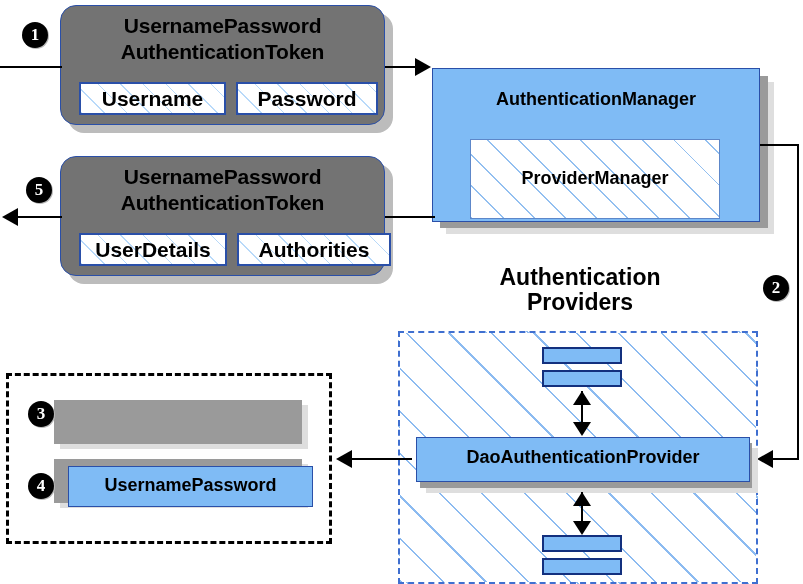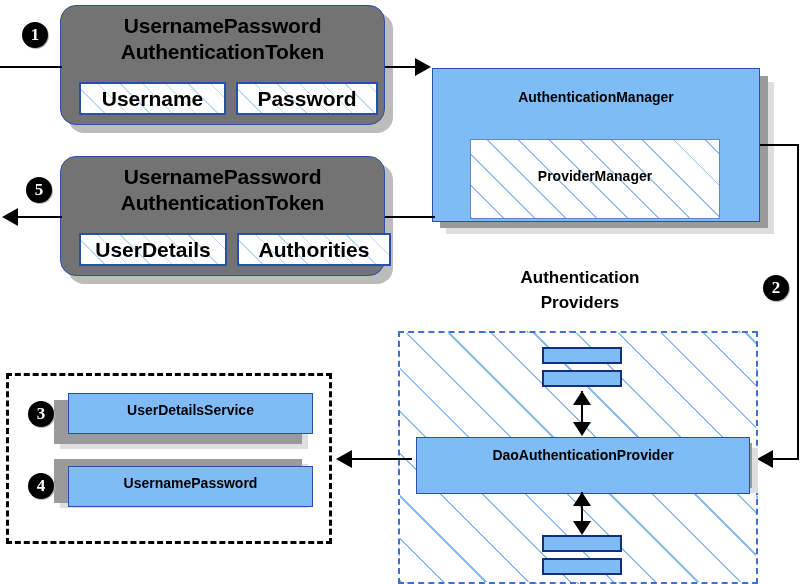--- a/index.html
+++ b/index.html
@@ -87,21 +87,21 @@
     background: #9a9a9a;
   }
   .sq-shadow2 {
     position: absolute;
     background: #dedede;
   }
   .sq-title {
     position: absolute;
     left: 0; right: 0;
     text-align: center;
-    font-size: 14px;
+    font-size: 18px;
     font-weight: bold;
     color: #000000;
   }
 
   
   .hatch-box {
     position: absolute;
     background: #ffffff;
     border: 1px solid #5d87c9;
     box-sizing: border-box;
@@ -167,21 +167,21 @@
   }
   .arrow-d {
     border-left: 9px solid transparent;
     border-right: 9px solid transparent;
     border-top: 14px solid #000000;
   }
 
   .region-label {
     position: absolute;
     text-align: center;
-    font-size: 17px;
+    font-size: 23px;
     font-weight: bold;
     color: #000000;
     line-height: 25px;
   }
 </style>
 </head>
 <body>
 
 <div id="canvas">
 
@@ -239,38 +239,35 @@
 
   <div class="mini-bar" style="left:542px; top:347px; width:80px; height:17px;"></div>
   <div class="mini-bar" style="left:542px; top:370px; width:80px; height:17px;"></div>
 
   <div class="line-v" style="left:581px; top:391px; height:40px;"></div>
   <div class="arrow-u" style="left:573px; top:391px;"></div>
   <div class="arrow-d" style="left:573px; top:422px;"></div>
 
   <div class="sq-shadow2" style="left:426px; top:448px; width:332px; height:45px;"></div>
   <div class="sq-shadow" style="left:420px; top:443px; width:332px; height:45px;"></div>
-  <div class="sq-card" style="left:416px; top:437px; width:334px; height:57px;">
+  <div class="sq-card" style="left:416px; top:437px; width:334px; height:45px;">
     <div class="sq-title" style="top:9px;">DaoAuthenticationProvider</div>
   </div>
 
   <div class="line-v" style="left:581px; top:492px; height:40px;"></div>
   <div class="arrow-u" style="left:573px; top:492px;"></div>
   <div class="arrow-d" style="left:573px; top:521px;"></div>
 
   <div class="mini-bar" style="left:542px; top:535px; width:80px; height:17px;"></div>
   <div class="mini-bar" style="left:542px; top:558px; width:80px; height:17px;"></div>
 
   <div class="dash-group" style="left:6px; top:373px; width:326px; height:171px;"></div>
 
   <div class="sq-shadow2" style="left:60px; top:405px; width:248px; height:44px;"></div>
   <div class="sq-shadow" style="left:54px; top:400px; width:248px; height:44px;"></div>
-  <div class="sq-card" style="left:68px; top:393px; width:245px; height:41px;">
-    <div class="sq-title" style="top:8px;">UserDetailsService</div>
-  </div>
   <div class="bullet" style="left:28px; top:401px;">3</div>
 
   <div class="sq-shadow2" style="left:60px; top:464px; width:248px; height:44px;"></div>
   <div class="sq-shadow" style="left:54px; top:459px; width:248px; height:44px;"></div>
   <div class="sq-card" style="left:68px; top:466px; width:245px; height:41px;">
     <div class="sq-title" style="top:8px;">UsernamePassword</div>
   </div>
   <div class="bullet" style="left:28px; top:473px;">4</div>
 
   <div class="line-h" style="left:352px; top:458px; width:60px;"></div>

